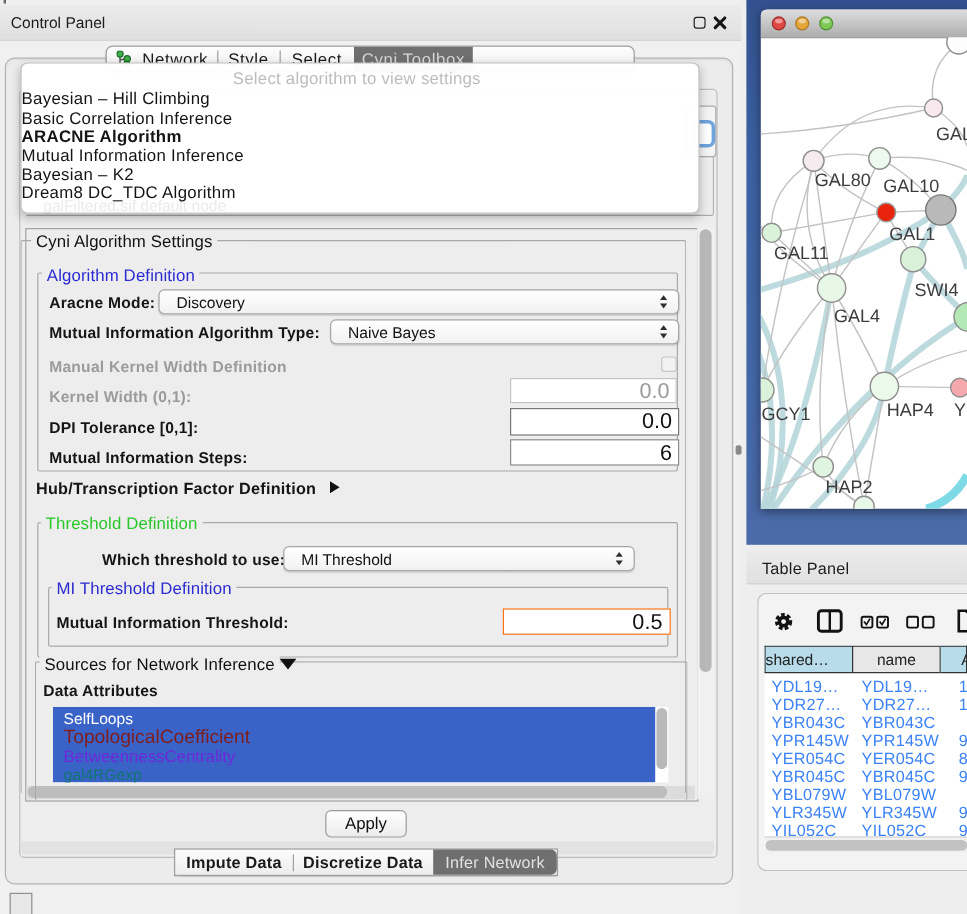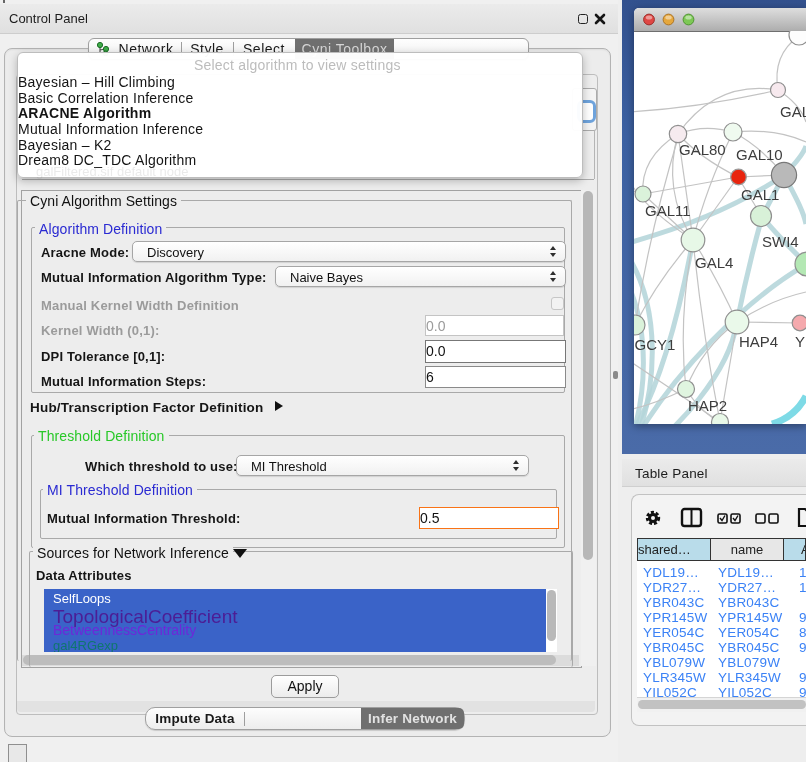--- a/index.html
+++ b/index.html
@@ -9,21 +9,21 @@
 .lbl{font-size:13px;font-weight:bold;color:#151515;white-space:nowrap;letter-spacing:.2px}
 .dlbl{font-size:13px;font-weight:bold;color:#9b9b9b;white-space:nowrap;letter-spacing:.2px}
 .gtitle{font-size:14px;color:#111;background:#ededed;padding:0 4px;white-space:nowrap;letter-spacing:.1px}
 .grp{position:absolute;border:1px solid #a9a9a9;border-radius:2px}
 .combo{position:absolute;border:1px solid #a6a6a6;border-radius:5px;
  background:linear-gradient(#ffffff,#f1f1f1);box-shadow:0 1px 1px rgba(0,0,0,.12)}
 .combo .tx{position:absolute;left:14px;top:3px;font-size:13px;color:#111}
 .step{position:absolute;right:7px;top:2px;width:9px;height:15px}
 .step .up{position:absolute;left:1px;top:2px}
 .step .down{position:absolute;left:1px;top:9px}
-.fld{position:absolute;background:#fff;font-size:14px;color:#111;text-align:left}
+.fld{position:absolute;background:#fff;font-size:18px;color:#111;text-align:right}
 .popitem{position:absolute;left:18px;font-size:14px;color:#141414;white-space:nowrap;letter-spacing:.25px}
 .tseg{position:absolute;top:0;height:100%;box-sizing:border-box;
  text-align:center;font-size:14px;color:#1a1a1a;letter-spacing:.5px}
 .sep{position:absolute;top:3px;width:1px;height:14px;background:#9e9e9e}
 .up{width:0;height:0;border-left:3.5px solid transparent;border-right:3.5px solid transparent;
  border-bottom:4.5px solid #2e2e2e}
 .down{width:0;height:0;border-left:3.5px solid transparent;border-right:3.5px solid transparent;
  border-top:4.5px solid #2e2e2e}
 .cell{font-size:13.5px;color:#3b82f6;white-space:nowrap;letter-spacing:.2px}
 </style>
@@ -123,31 +123,32 @@
 <div class="abs lbl" style="left:47px;top:511px">Mutual Information Threshold:</div>
 <div class="fld" style="left:419px;top:507px;width:140px;height:22px;border:1px solid #f97316;line-height:21px;padding-right:6px;box-sizing:border-box">0.5</div>
 
 <div class="grp" style="left:29px;top:551px;width:542px;height:115px;border-bottom:none"></div>
 <div class="abs gtitle" style="left:33px;top:545px">Sources for Network Inference</div>
 <div class="abs" style="left:233px;top:549px;width:0;height:0;border-left:7px solid transparent;border-right:7px solid transparent;border-top:9px solid #111"></div>
 <div class="abs lbl" style="left:36px;top:568px">Data Attributes</div>
 <div class="abs" style="left:44px;top:589px;width:513px;height:63px;background:#fff;overflow:hidden">
  <div class="abs" style="left:0;top:0;width:502px;height:63px;background:#3a63c8"></div>
  <div class="abs" style="left:9px;top:1.5px;font-size:13px;color:#fff">SelfLoops</div>
- <div class="abs" style="left:9px;top:17.3px;font-size:19px;color:#4c1d95">TopologicalCoefficient</div>
+ <div class="abs" style="left:9px;top:17.3px;font-size:16px;color:#7f1d1d">TopologicalCoefficient</div>
  <div class="abs" style="left:9px;top:33.1px;font-size:14px;color:#6d28d9">BetweennessCentrality</div>
  <div class="abs" style="left:9px;top:48.9px;font-size:13px;color:#0f766e">gal4RGexp</div>
  <div class="abs" style="left:503px;top:1px;width:9px;height:51px;background:#b9b9b9;border-radius:5px"></div>
 </div>
 
 <div class="abs" style="left:271px;top:675px;width:66px;height:21px;background:linear-gradient(#ffffff,#ececec);border:1px solid #9c9c9c;border-radius:5px;text-align:center;line-height:20px;font-size:14px;color:#111">Apply</div>
-<div class="abs" style="left:145px;top:707px;width:318px;height:21px;background:linear-gradient(#fdfdfd,#ededed);border:1px solid #9f9f9f;border-radius:10px;box-shadow:0 1px 1px rgba(0,0,0,.15)">
+<div class="abs" style="left:145px;top:707px;width:318px;height:21px;background:linear-gradient(#fdfdfd,#ededed);border:1px solid #9f9f9f;border-radius:0;box-shadow:0 1px 1px rgba(0,0,0,.15)">
  <div class="tseg" style="left:0;width:98px;line-height:21px;font-weight:bold;font-size:13.5px;letter-spacing:.2px;border-radius:5px 0 0 5px">Impute Data</div>
+ <div class="tseg" style="left:98px;width:117px;line-height:21px;font-weight:bold;font-size:13.5px;letter-spacing:.2px">Discretize Data</div>
  <span class="sep" style="left:98px;top:4px"></span>
- <div class="tseg" style="left:215px;width:103px;line-height:21px;font-weight:bold;font-size:13.5px;letter-spacing:.2px;background:#6f6f6f;color:#e2e2e2;border-right:none;border-radius:0 5px 5px 0">Infer Network</div>
+ <div class="tseg" style="left:215px;width:103px;line-height:21px;font-weight:normal;font-size:13.5px;letter-spacing:.2px;background:#6f6f6f;color:#e2e2e2;border-right:none;border-radius:0 5px 5px 0">Infer Network</div>
 </div>
 
 <div class="abs" style="left:8px;top:744px;width:17px;height:18px;background:#e8e8e8;border:1px solid #8f8f8f"></div>
 
 <div class="abs" style="left:17px;top:52px;width:564px;height:124px;background:rgba(255,255,255,.97);border:1px solid #bdbdbd;border-radius:6px;box-shadow:0 3px 8px rgba(0,0,0,.25)"></div>
 <div class="abs" style="left:194px;top:57px;font-size:14px;color:#bcbcbc;letter-spacing:.2px">Select algorithm to view settings</div>
 <div class="popitem" style="top:74px">Bayesian – Hill Climbing</div>
 <div class="popitem" style="top:90px">Basic Correlation Inference</div>
 <div class="popitem" style="top:105px;font-weight:bold">ARACNE Algorithm</div>
 <div class="popitem" style="top:121px">Mutual Information Inference</div>

